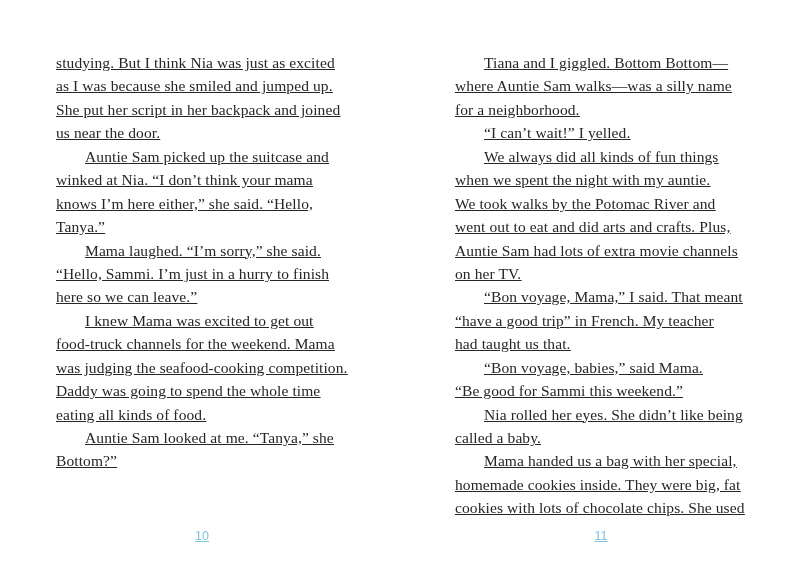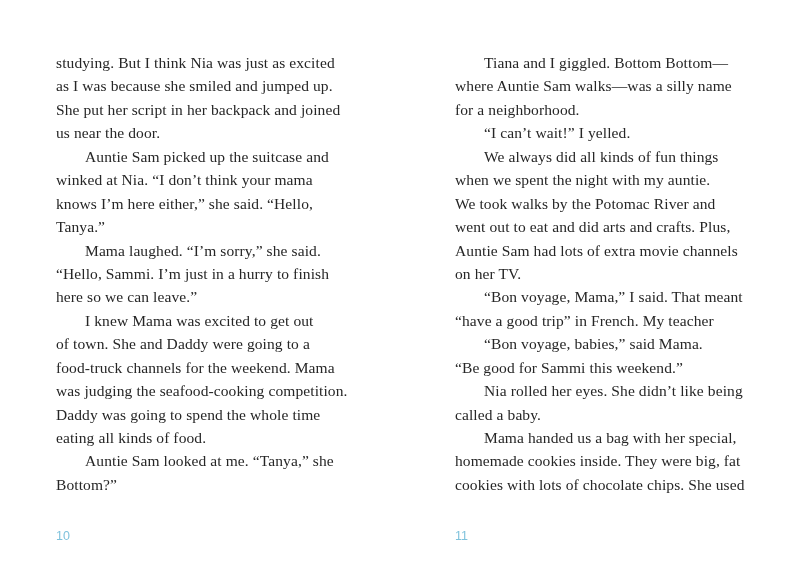--- a/index.html
+++ b/index.html
@@ -1,20 +1,20 @@
 <!DOCTYPE html>
 <html style="--bg: #ffffff; --text: #262626; --folio: #7fc2dc;"><head>
 <meta charset="utf-8">
 <style>
   :root {
     --bg: #ffffff;
     --text: #262626;
     --folio: #7fc2dc;
   }
-  * { margin: 0; padding: 0; box-sizing: border-box; }
+  * { margin: 0; padding: 0; box-sizing: border-box; text-decoration: underline; }
   html, body {
     width: 800px;
     height: 571px;
     background: var(--bg);
     overflow: hidden;
     font-family: "Liberation Serif", "DejaVu Serif", serif;
   }
   .spread {
     position: relative;
     width: 800px;
@@ -42,20 +42,21 @@
     letter-spacing: 0.1px;
     color: var(--text);
     white-space: nowrap;
   }
   .line.indent { padding-left: 29px; }
   .page-number {
     position: absolute;
     top: 529px;
     left: 0;
     width: 292px;
+    text-align: center;
     font-size: 12.5px;
     color: var(--folio);
     font-family: "Liberation Sans", sans-serif;
   }
 </style>
 </head>
 <body>
 
 <div class="spread">
 
@@ -66,21 +67,20 @@
         <div class="line">She put her script in her backpack and joined</div>
         <div class="line">us near the door.</div>
         <div class="line indent">Auntie Sam picked up the suitcase and</div>
         <div class="line">winked at Nia. “I don’t think your mama</div>
         <div class="line">knows I’m here either,” she said. “Hello,</div>
         <div class="line">Tanya.”</div>
         <div class="line indent">Mama laughed. “I’m sorry,” she said.</div>
         <div class="line">“Hello, Sammi. I’m just in a hurry to finish</div>
         <div class="line">here so we can leave.”</div>
         <div class="line indent">I knew Mama was excited to get out</div>
-        <div class="line">of town. She and Daddy were going to a</div>
         <div class="line">food-truck channels for the weekend. Mama</div>
         <div class="line">was judging the seafood-cooking competition.</div>
         <div class="line">Daddy was going to spend the whole time</div>
         <div class="line">eating all kinds of food.</div>
         <div class="line indent">Auntie Sam looked at me. “Tanya,” she</div>
         <div class="line">Bottom?”</div>
       </div>
     <div class="page-number">10</div>
   </div>
 
@@ -91,20 +91,21 @@
         <div class="line">for a neighborhood.</div>
         <div class="line indent">“I can’t wait!” I yelled.</div>
         <div class="line indent">We always did all kinds of fun things</div>
         <div class="line">when we spent the night with my auntie.</div>
         <div class="line">We took walks by the Potomac River and</div>
         <div class="line">went out to eat and did arts and crafts. Plus,</div>
         <div class="line">Auntie Sam had lots of extra movie channels</div>
         <div class="line">on her TV.</div>
         <div class="line indent">“Bon voyage, Mama,” I said. That meant</div>
         <div class="line">“have a good trip” in French. My teacher</div>
+        <div class="line">had taught us that.</div>
         <div class="line indent">“Bon voyage, babies,” said Mama.</div>
         <div class="line">“Be good for Sammi this weekend.”</div>
         <div class="line indent">Nia rolled her eyes. She didn’t like being</div>
         <div class="line">called a baby.</div>
         <div class="line indent">Mama handed us a bag with her special,</div>
         <div class="line">homemade cookies inside. They were big, fat</div>
         <div class="line">cookies with lots of chocolate chips. She used</div>
       </div>
     <div class="page-number">11</div>
   </div>

